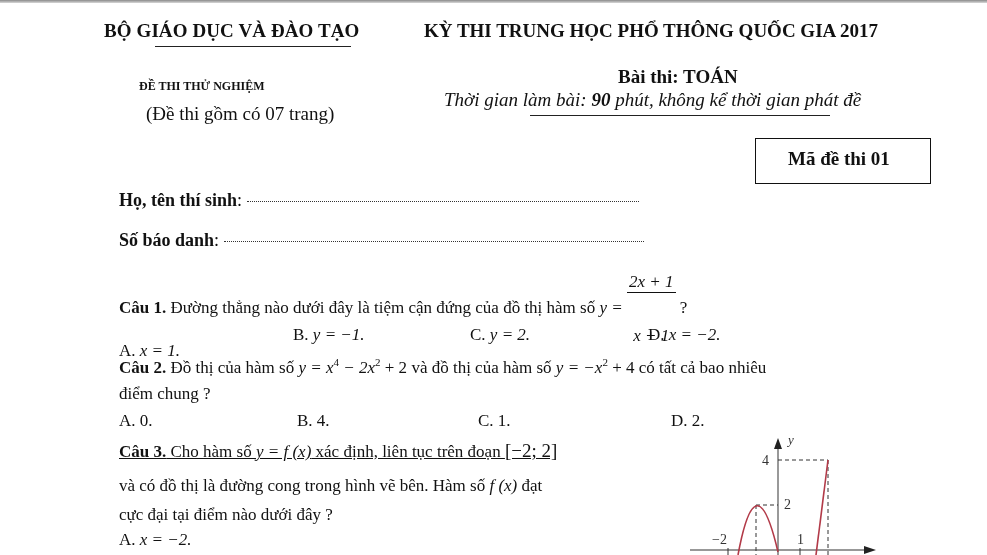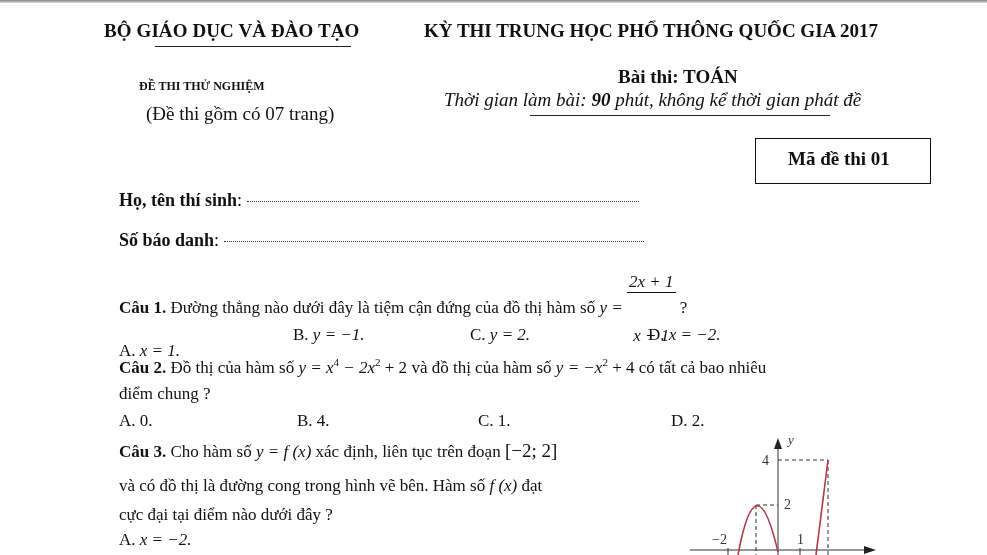--- a/index.html
+++ b/index.html
@@ -86,21 +86,21 @@
   <b>Câu 2.</b><span> Đồ thị của hàm số </span>
   <span class="math"><span>y = x</span><sup class="up">4</sup><span> − 2x</span><sup class="up">2</sup><span class="up"> + 2</span></span><span> và đồ thị của hàm số </span>
   <span class="math"><span>y = −x</span><sup class="up">2</sup><span class="up"> + 4</span></span><span> có tất cả bao nhiêu</span>
 </div>
 <div class="abs q" style="top:384px;">điểm chung ?</div>
 <div class="abs opt" style="left:119px; top:411px;"><span>A.</span> <span>0.</span></div>
 <div class="abs opt" style="left:297px; top:411px;font-family:Liberation Serif, serif;"><span>B.</span> <span>4.</span></div>
 <div class="abs opt" style="left:478px; top:411px;"><span>C.</span> <span>1.</span></div>
 <div class="abs opt" style="left:651px; top:411px;margin-left:20px;"><span>D.</span> <span>2.</span></div>
 
-<div class="abs q" style="top:440px;">
+<div class="abs q" style="top:440px;text-decoration:underline;">
   <b>Câu 3.</b><span> Cho hàm số </span><span class="math">y = f (x)</span><span> xác định, liên tục trên đoạn </span><span style="font-size:19px;">[−2; 2]</span>
 </div>
 <div class="abs q" style="top:476px;">
   <span>và có đồ thị là đường cong trong hình vẽ bên. Hàm số </span><span class="math">f (x)</span><span> đạt</span>
 </div>
 <div class="abs q" style="top:505px;">cực đại tại điểm nào dưới đây ?</div>
 <div class="abs opt" style="left:119px; top:530px;"><span>A.</span> <span class="math">x = −2.</span></div>
 
 <div class="graph">
   <svg width="200" height="127" viewBox="0 0 200 127">

